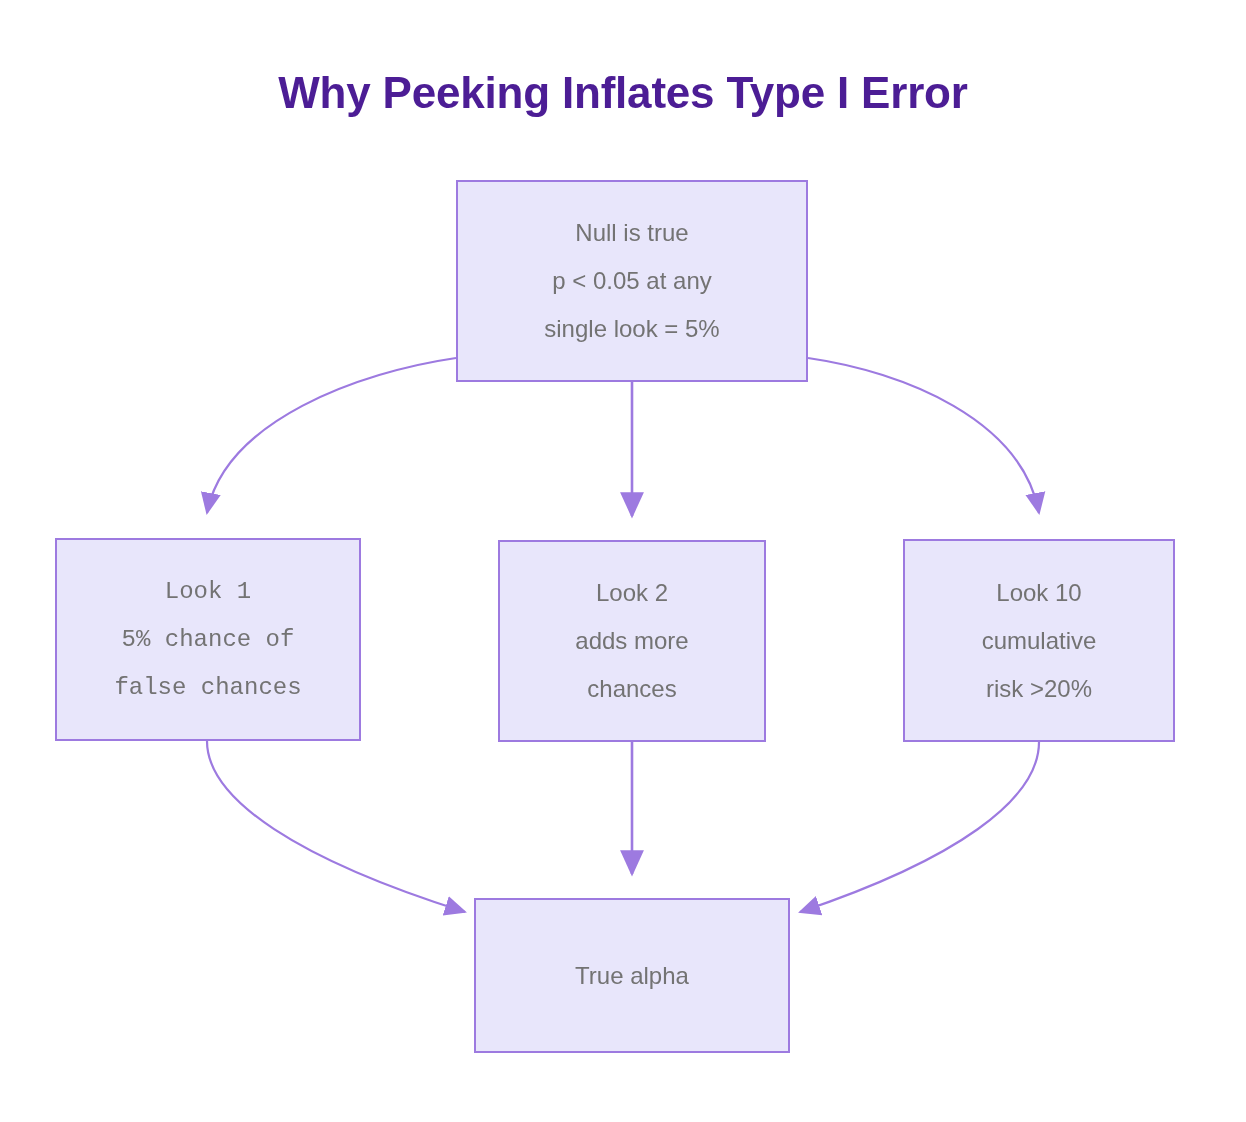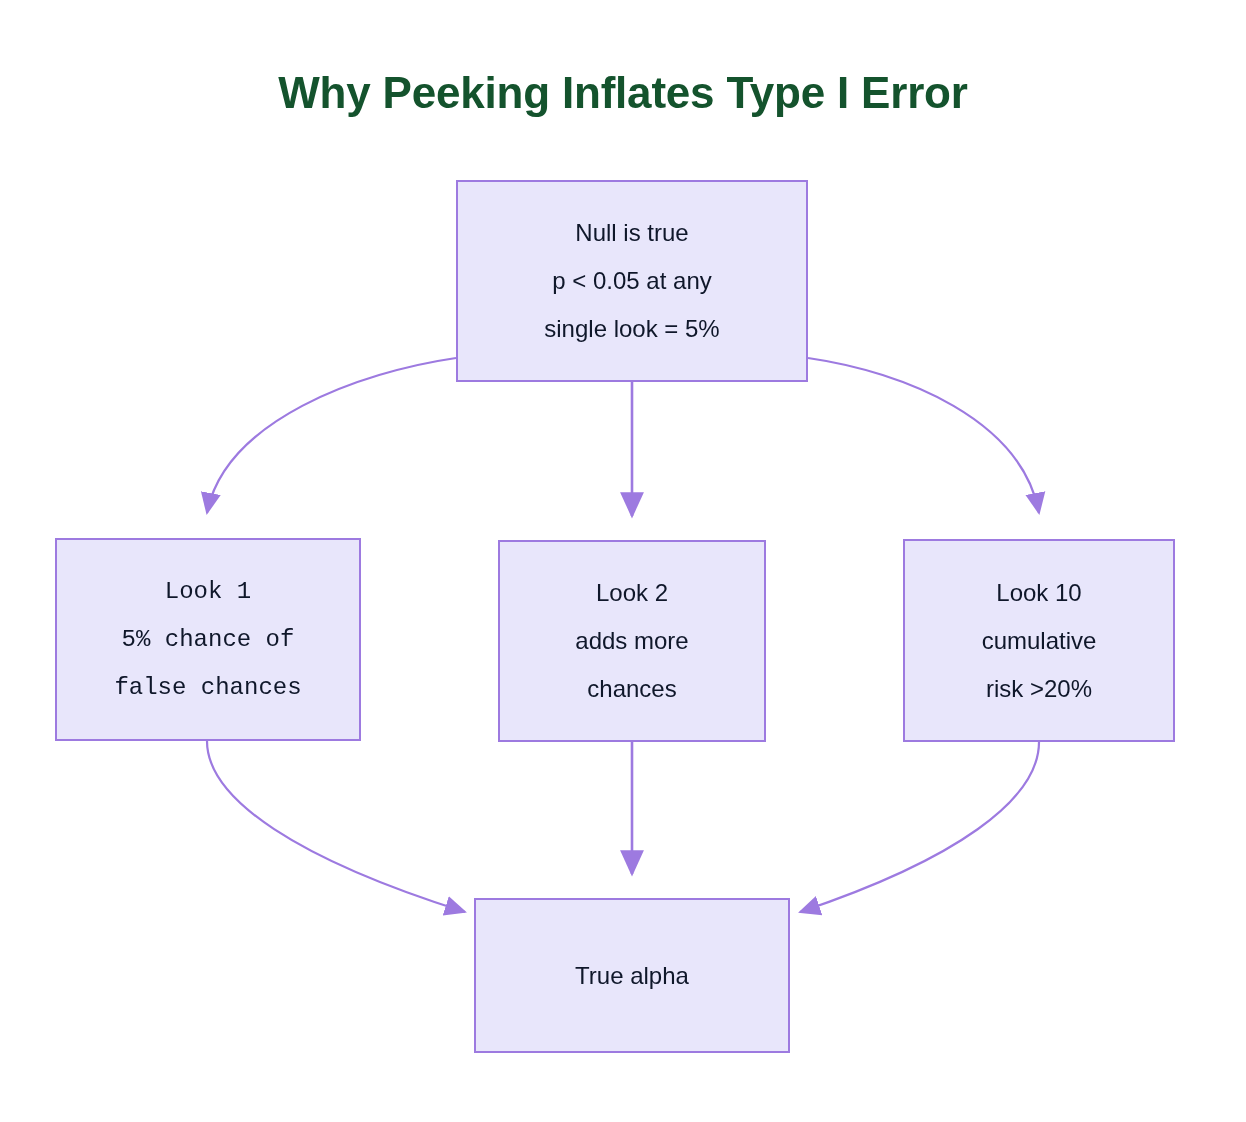--- a/index.html
+++ b/index.html
@@ -25,21 +25,21 @@
   }
 
   #diagram-title {
     position: absolute;
     left: 0;
     top: 68px;
     width: 1246px;
     text-align: center;
     font-size: 44px;
     font-weight: bold;
-    color: #14532d;
+    color: #4c1d95;
     letter-spacing: -0.2px;
     white-space: nowrap;
   }
 
   
   #edge-layer {
     position: absolute;
     left: 0;
     top: 0;
     width: 1246px;
@@ -49,21 +49,21 @@
 
   .node {
     position: absolute;
     box-sizing: border-box;
     background: #e8e6fb;
     border: 2px solid #9d7ae0;
     display: flex;
     flex-direction: column;
     align-items: center;
     justify-content: center;
-    color: #0f172a;
+    color: #737373;
     font-size: 24px;
     line-height: 48px;
     text-align: center;
     white-space: nowrap;
   }
 
   .node .line {
     display: block;
   }
 

